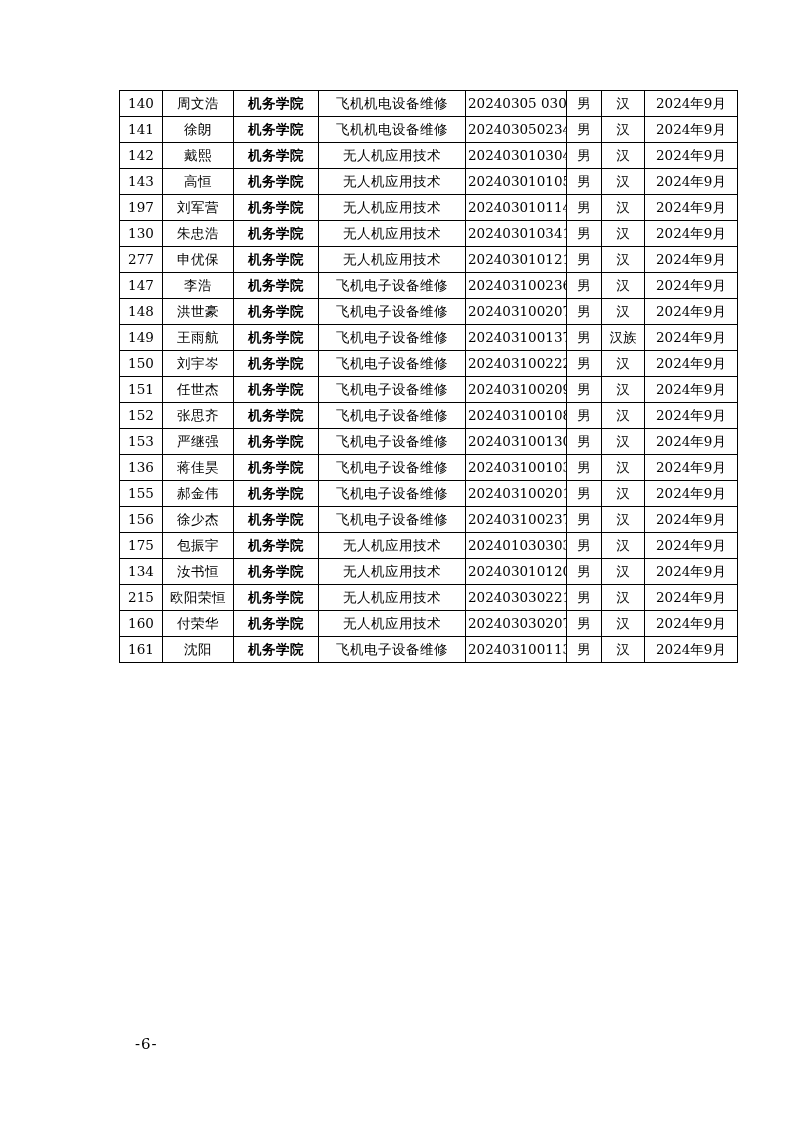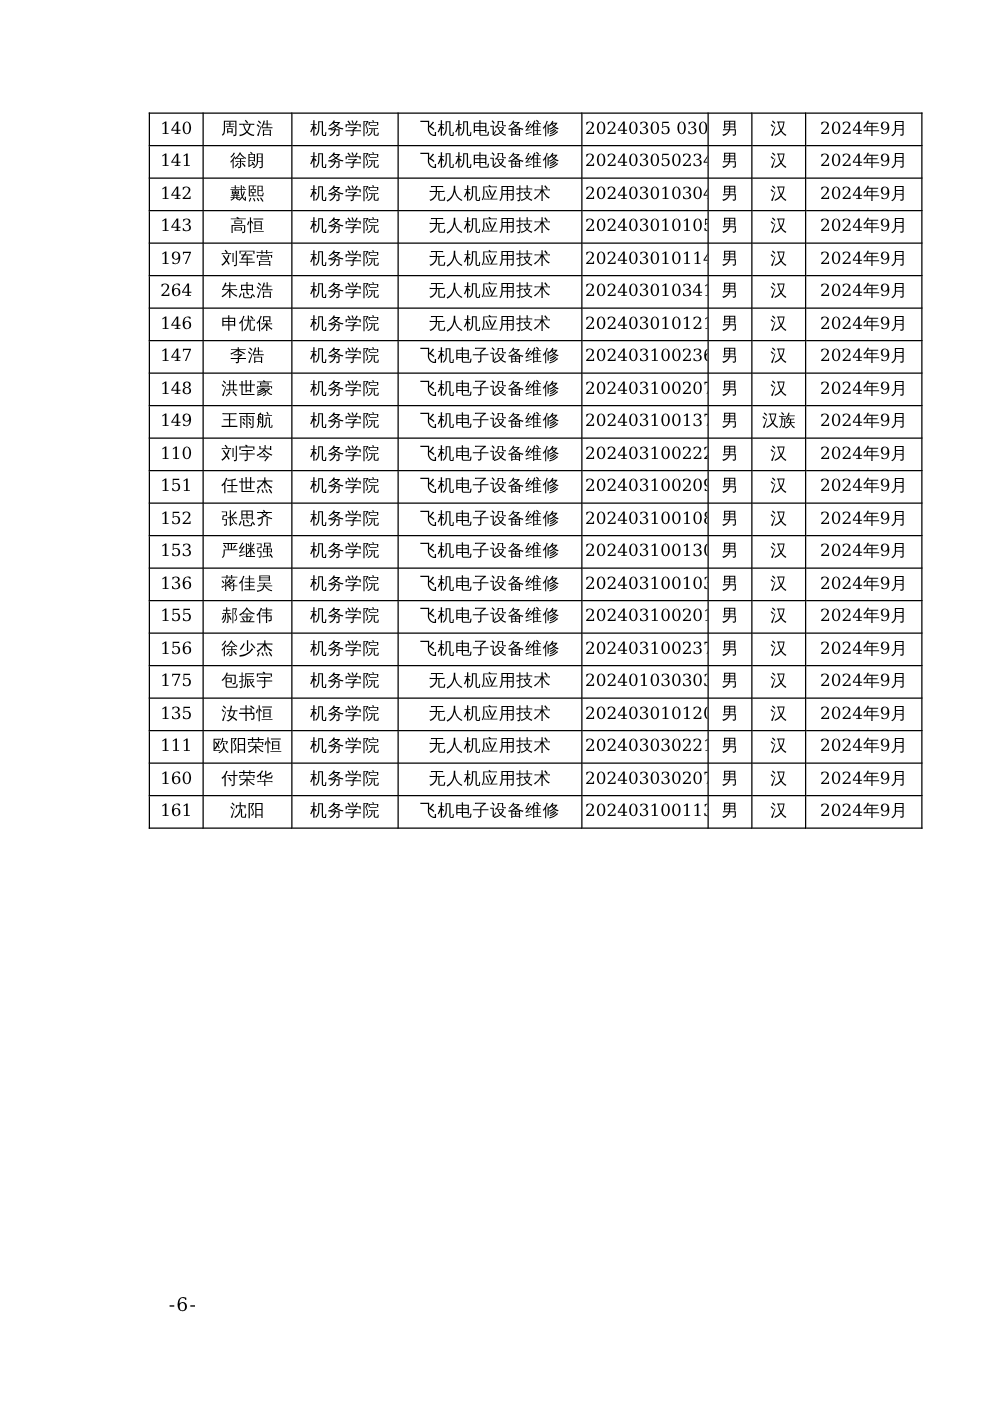--- a/index.html
+++ b/index.html
@@ -39,21 +39,21 @@
     padding: 0 2px;
     text-align: center;
     vertical-align: middle;
     font-size: 13.5px;
     line-height: 1.1;
     white-space: nowrap;
     overflow: hidden;
   }
   td.c-index   { width: 38px; }
   td.c-name    { width: 66px; letter-spacing: 0.5px; margin-left: 40px; }
-  td.c-college { width: 80px; letter-spacing: 0.5px; }
+  td.c-college { width: 80px; letter-spacing: 0.5px; font-weight: bold; }
   td.c-major   { width: 142px; letter-spacing: 0.5px; }
   td.c-id      { width: 96px; font-family: "DejaVu Serif", "Liberation Serif", serif; font-size: 13px; }
   td.c-gender  { width: 30px; }
   td.c-ethnic  { width: 38px; }
   td.c-date    { width: 88px; font-size: 13px; margin-top: 44px; }
 
   .page-number {
     position: absolute;
     left: 119px;
     top: 1035px;
@@ -116,31 +116,31 @@
             <td class="c-index">197</td>
             <td class="c-name">刘军营</td>
             <td class="c-college">机务学院</td>
             <td class="c-major">无人机应用技术</td>
             <td class="c-id">202403010114</td>
             <td class="c-gender">男</td>
             <td class="c-ethnic">汉</td>
             <td class="c-date">2024年9月</td>
           </tr>
           <tr>
-            <td class="c-index">264</td>
+            <td class="c-index">130</td>
             <td class="c-name">朱忠浩</td>
             <td class="c-college">机务学院</td>
             <td class="c-major">无人机应用技术</td>
             <td class="c-id">202403010341</td>
             <td class="c-gender">男</td>
             <td class="c-ethnic">汉</td>
             <td class="c-date">2024年9月</td>
           </tr>
           <tr>
-            <td class="c-index">146</td>
+            <td class="c-index">277</td>
             <td class="c-name">申优保</td>
             <td class="c-college">机务学院</td>
             <td class="c-major">无人机应用技术</td>
             <td class="c-id">202403010121</td>
             <td class="c-gender">男</td>
             <td class="c-ethnic">汉</td>
             <td class="c-date">2024年9月</td>
           </tr>
           <tr>
             <td class="c-index">147</td>
@@ -166,21 +166,21 @@
             <td class="c-index">149</td>
             <td class="c-name">王雨航</td>
             <td class="c-college">机务学院</td>
             <td class="c-major">飞机电子设备维修</td>
             <td class="c-id">202403100137</td>
             <td class="c-gender">男</td>
             <td class="c-ethnic">汉族</td>
             <td class="c-date">2024年9月</td>
           </tr>
           <tr>
-            <td class="c-index">110</td>
+            <td class="c-index">150</td>
             <td class="c-name">刘宇岑</td>
             <td class="c-college">机务学院</td>
             <td class="c-major">飞机电子设备维修</td>
             <td class="c-id">202403100222</td>
             <td class="c-gender">男</td>
             <td class="c-ethnic">汉</td>
             <td class="c-date">2024年9月</td>
           </tr>
           <tr>
             <td class="c-index">151</td>
@@ -246,31 +246,31 @@
             <td class="c-index">175</td>
             <td class="c-name">包振宇</td>
             <td class="c-college">机务学院</td>
             <td class="c-major">无人机应用技术</td>
             <td class="c-id">202401030303</td>
             <td class="c-gender">男</td>
             <td class="c-ethnic">汉</td>
             <td class="c-date">2024年9月</td>
           </tr>
           <tr>
-            <td class="c-index">135</td>
+            <td class="c-index">134</td>
             <td class="c-name">汝书恒</td>
             <td class="c-college">机务学院</td>
             <td class="c-major">无人机应用技术</td>
             <td class="c-id">202403010120</td>
             <td class="c-gender">男</td>
             <td class="c-ethnic">汉</td>
             <td class="c-date">2024年9月</td>
           </tr>
           <tr>
-            <td class="c-index">111</td>
+            <td class="c-index">215</td>
             <td class="c-name">欧阳荣恒</td>
             <td class="c-college">机务学院</td>
             <td class="c-major">无人机应用技术</td>
             <td class="c-id">202403030221</td>
             <td class="c-gender">男</td>
             <td class="c-ethnic">汉</td>
             <td class="c-date">2024年9月</td>
           </tr>
           <tr>
             <td class="c-index">160</td>

